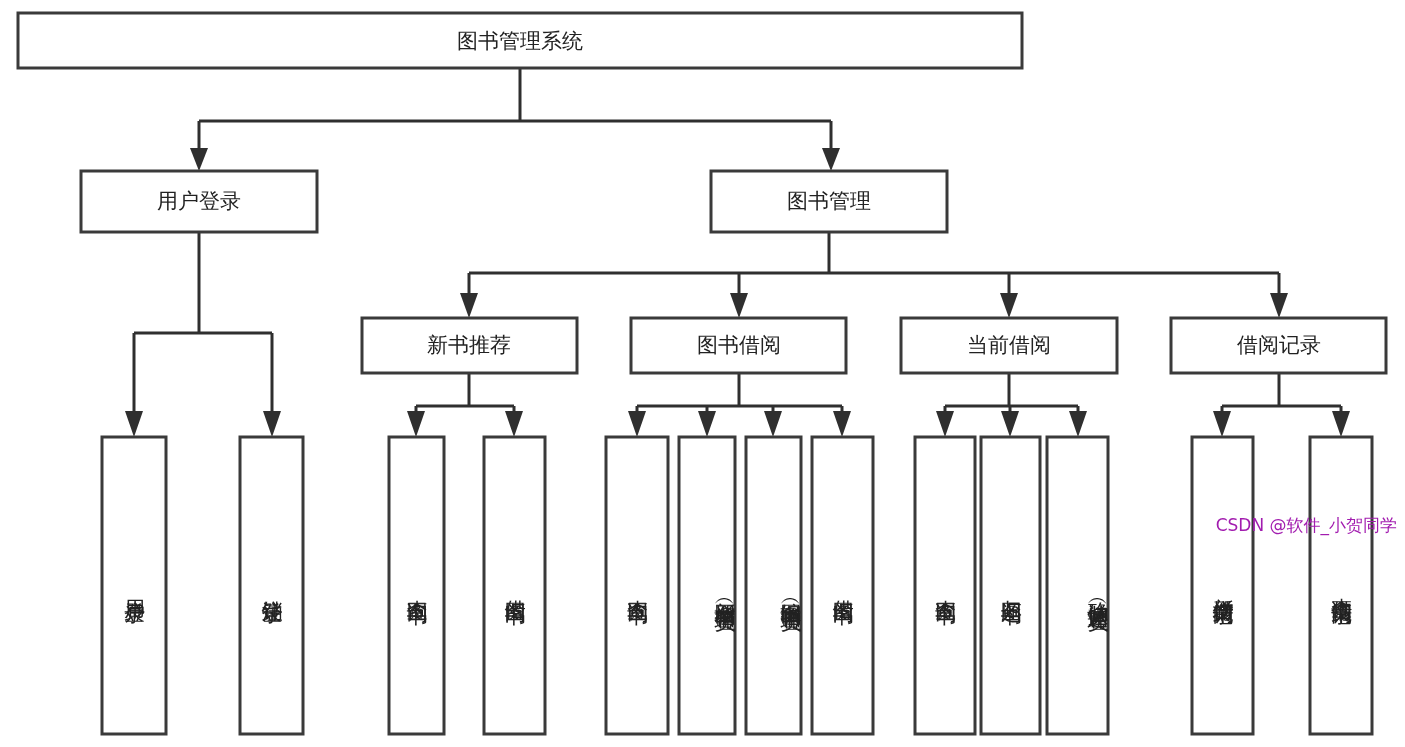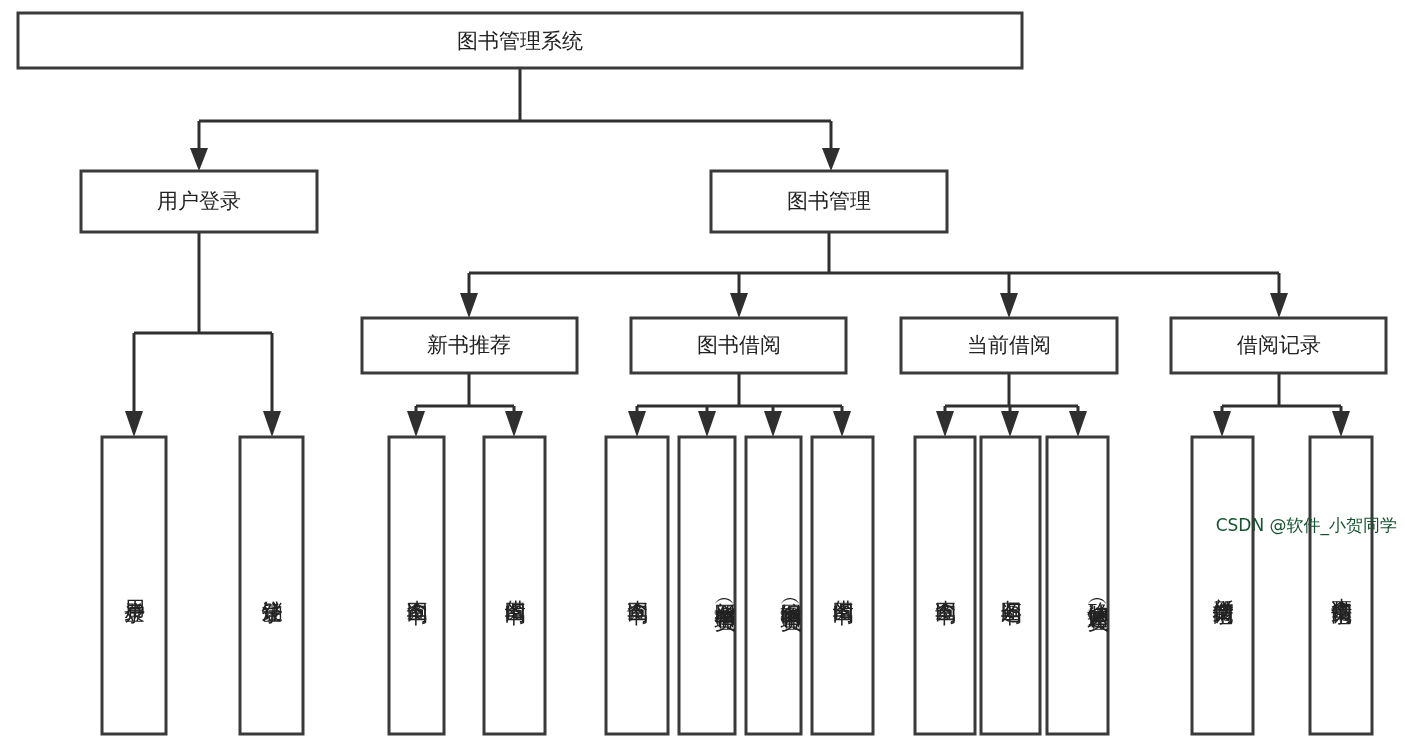--- a/index.html
+++ b/index.html
@@ -59,21 +59,21 @@
     text-align: center;
     white-space: nowrap;
     pointer-events: none;
   }
   #watermark {
     position: absolute;
     right: 8px;
     bottom: 6px;
     font-family: "DejaVu Sans", "Liberation Sans", sans-serif;
     font-size: 17px;
-    color: #14532d;
+    color: #a21caf;
     white-space: nowrap;
   }
 </style>
 </head>
 <body>
 
 <div id="diagram-root">
 
   <svg id="flow-svg" viewBox="0 0 1405 747">
 

